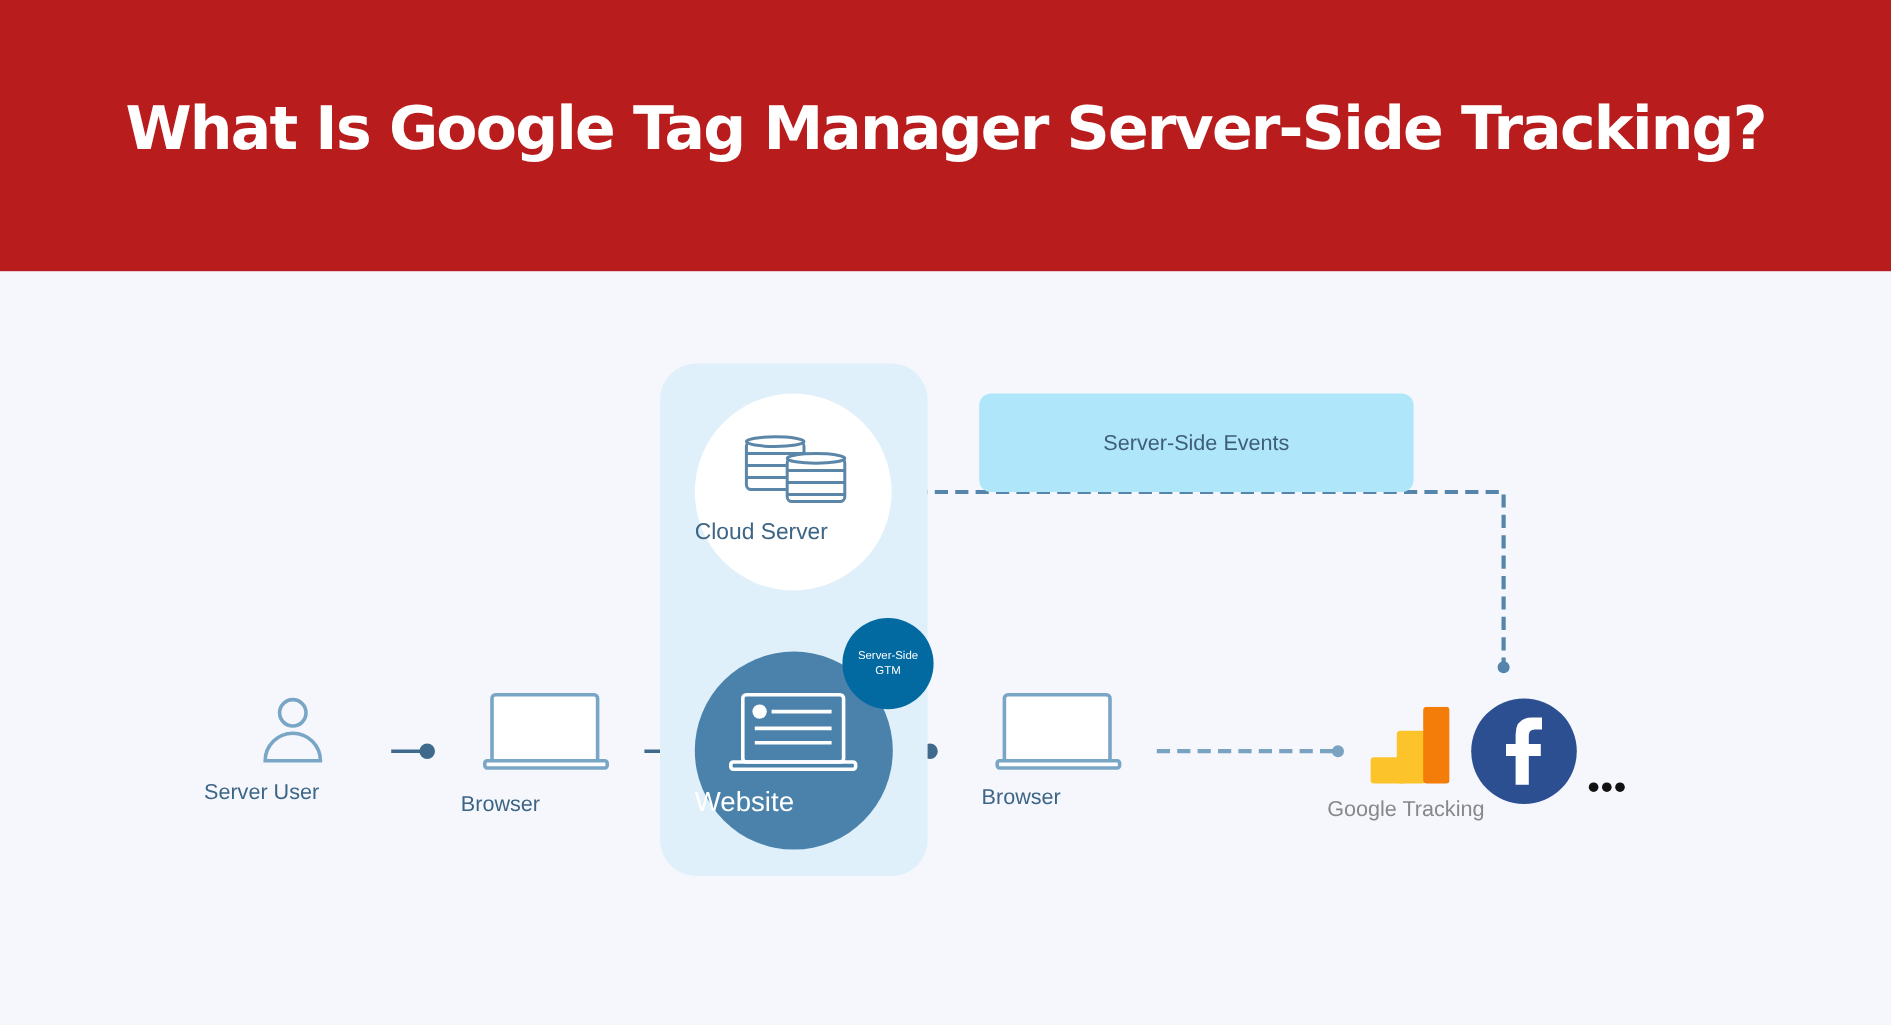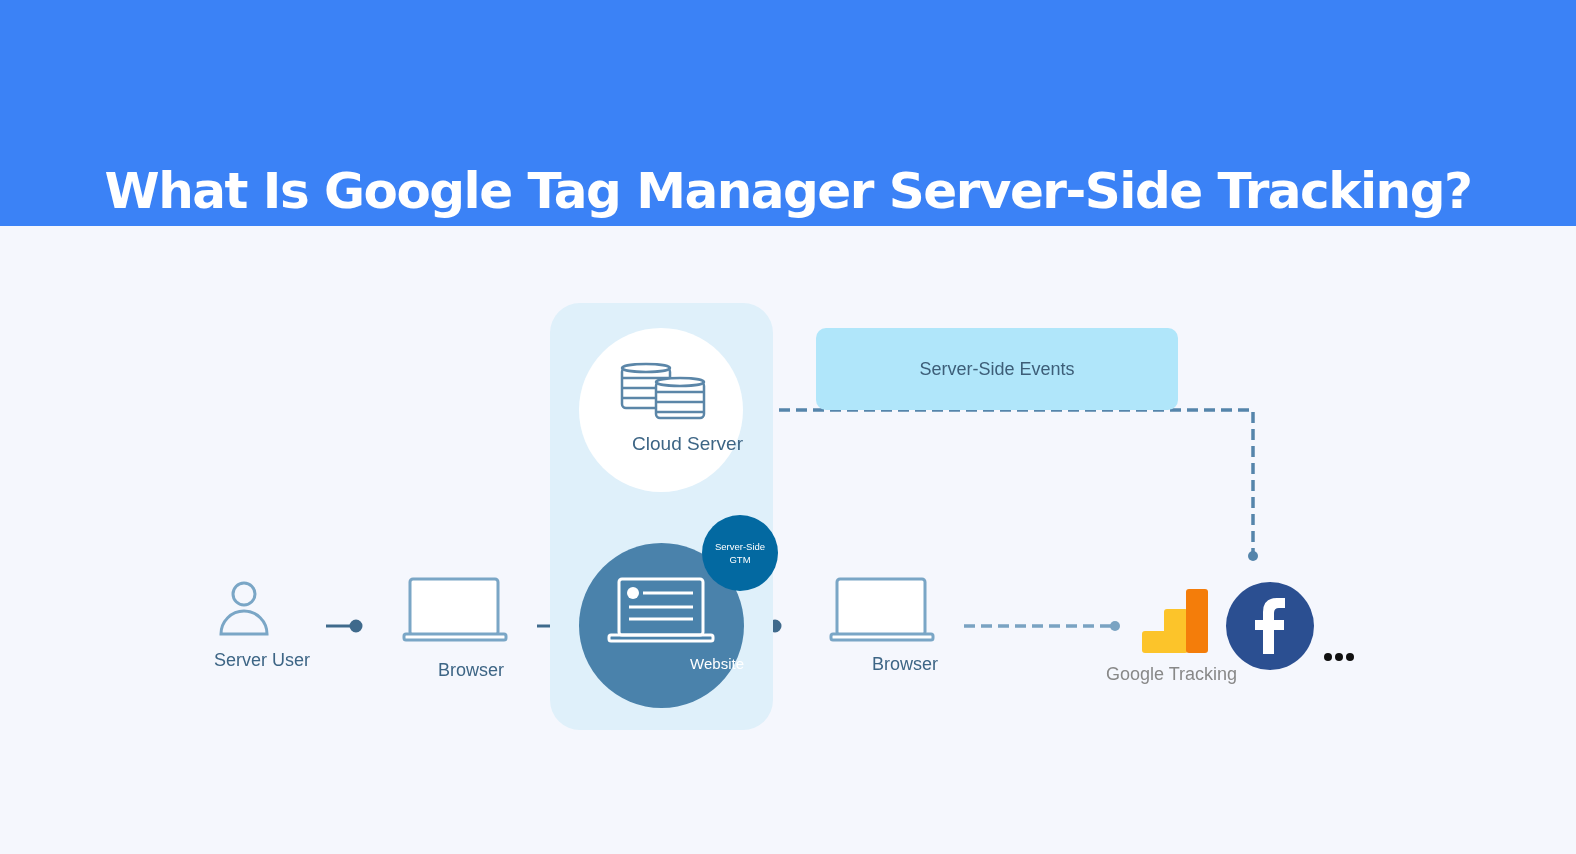--- a/index.html
+++ b/index.html
@@ -1,25 +1,25 @@
 <!DOCTYPE html>
 <html><head>
 <meta charset="utf-8">
 <style>
   html,body{margin:0;padding:0;}
   body{width:1576px;height:854px;position:relative;overflow:hidden;background:#f5f7fd;font-family:"Liberation Sans",sans-serif;}
-  .banner{position:absolute;left:0;top:0;width:1576px;height:226px;background:#3b82f6;display:flex;align-items:flex-end;justify-content:center;}
+  .banner{position:absolute;left:0;top:0;width:1576px;height:226px;background:#b91c1c;display:flex;align-items:center;justify-content:center;}
   .banner h1{margin:0;color:#fff;font-family:"DejaVu Sans",sans-serif;font-weight:bold;font-size:50px;letter-spacing:-1.5px;position:relative;top:-6px;}
   .abs{position:absolute;}
   .panel{left:550px;top:303px;width:223px;height:427px;background:#dff0fa;border-radius:30px;}
   .cloud{left:579px;top:328px;width:164px;height:164px;border-radius:50%;background:#fff;}
   .website{left:579px;top:543px;width:165px;height:165px;border-radius:50%;background:#4a82ab;}
   .gtm{left:702px;top:515px;width:76px;height:76px;border-radius:50%;background:#0369a1;color:#fff;font-size:9.5px;text-align:center;display:flex;flex-direction:column;align-items:center;justify-content:center;line-height:13px;}
   .events{left:816px;top:328px;width:362px;height:82px;background:#b0e6fa;border-radius:10px;display:flex;align-items:center;justify-content:center;color:#3d5e78;font-size:18px;text-align:right;}
-  .label{color:#3d6585;font-size:18px;text-align:right;white-space:nowrap;}
+  .label{color:#3d6585;font-size:18px;text-align:left;white-space:nowrap;}
   .fb{left:1226px;top:582px;width:88px;height:88px;border-radius:50%;background:#2b4f91;}
   .ga-label{color:#888;font-size:18px;}
 </style>
 </head>
 <body>
 
 <div class="banner">
   <h1>What Is Google Tag Manager Server-Side Tracking?</h1>
 </div>
 
@@ -66,21 +66,21 @@
   <svg class="abs" style="left:28px;top:32px" width="110" height="72">
     <g fill="none" stroke="#fff" stroke-width="3">
       <rect x="12" y="4" width="84" height="56" rx="3"></rect>
       <rect x="2" y="60" width="104" height="6" rx="2"></rect>
       <line x1="36" y1="18" x2="86" y2="18"></line>
       <line x1="22" y1="32" x2="86" y2="32"></line>
       <line x1="22" y1="44" x2="86" y2="44"></line>
     </g>
     <circle cx="26" cy="18" r="6" fill="#fff"></circle>
   </svg>
-  <div class="abs label" style="left:0;width:165px;top:112px;color:#fff;font-size:15px;">Website</div>
+  <div class="abs label" style="left:0;width:165px;top:112px;color:#fff;font-size:23px;">Website</div>
 </div>
 
 <div class="abs gtm">
   <span>Server-Side</span>
   <span>GTM</span>
 </div>
 
 <div class="abs events">
   <span>Server-Side Events</span>
 </div>

